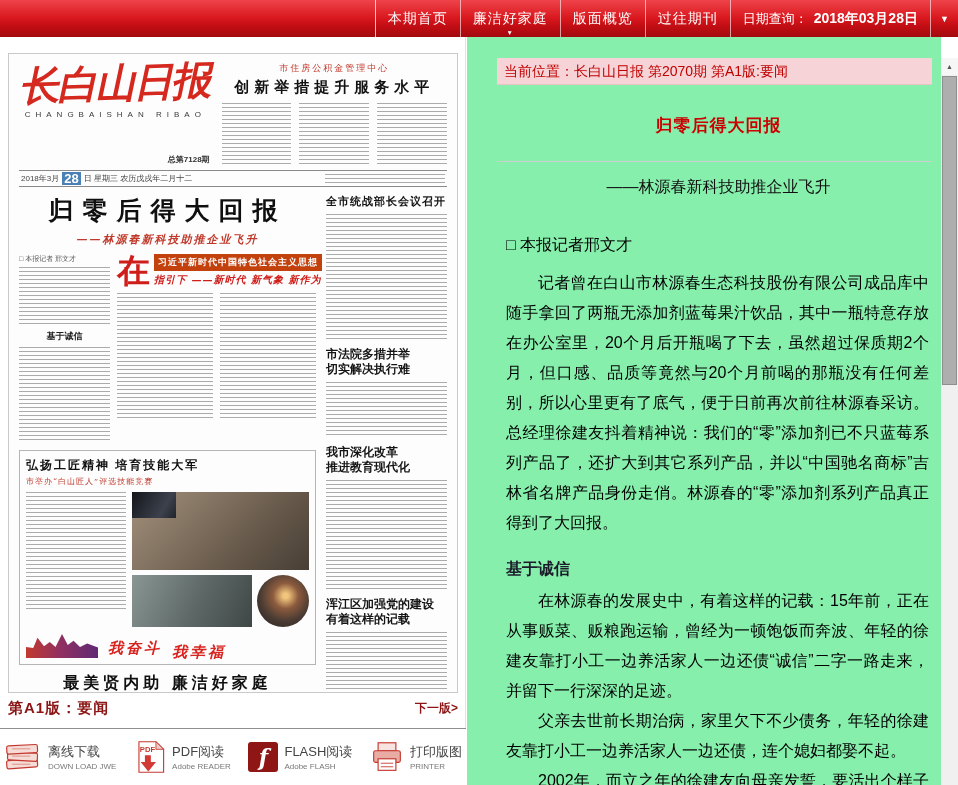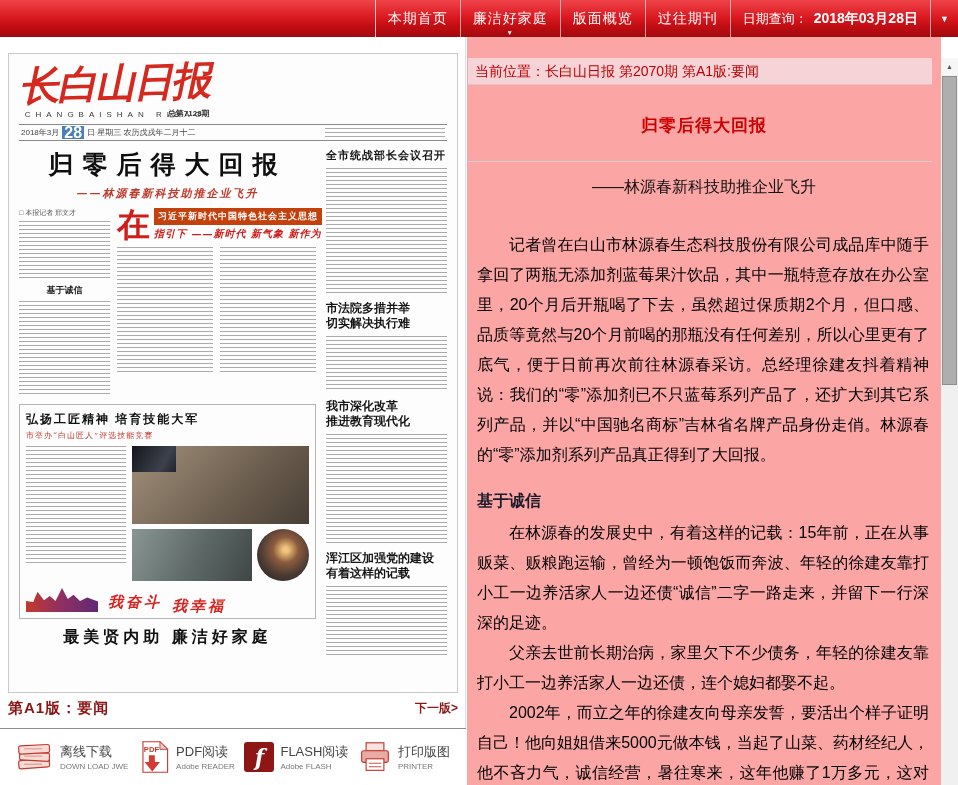--- a/index.html
+++ b/index.html
@@ -32,21 +32,21 @@
   .mast-latin { font-size:8px; letter-spacing:5px; color:#3a3a3a; text-align:center; margin-top:6px; }
   .issue-no { position:absolute; right:2px; bottom:0; font-size:8px; font-weight:bold; color:#333; }
   .ph-tr { flex:1; padding-left:10px; }
   .kicker { color:#c0392b; font-size:9px; text-align:center; letter-spacing:2px; font-family:"DejaVu Serif",serif; }
   .tr-headline { font-size:15px; font-weight:bold; letter-spacing:5px; text-align:center; margin:3px 0 6px; color:#121212; white-space:nowrap; }
   .tl-cols { display:flex; gap:8px; }
   .tl { background:repeating-linear-gradient(180deg,#ababab 0,#ababab 1px,transparent 1px,transparent 4px); }
 
   .date-row { display:flex; align-items:center; border-top:1px solid #8a8a8a; border-bottom:1px solid #8a8a8a;
     height:17px; margin-top:5px; font-size:8px; color:#444; gap:3px; padding:0 2px; }
-  .day-box { background:#4a80b6; color:#fff; font-weight:bold; font-size:16px; padding:0 2px; line-height:13px; }
+  .day-box { background:#4a80b6; color:#fff; font-weight:bold; font-size:13px; padding:0 2px; line-height:13px; }
   .date-right { margin-left:auto; width:120px; }
 
   .paper-body { display:flex; margin-top:7px; }
   .pb-main { width:71%; padding-right:7px; }
   .pb-side { width:29%; padding-left:3px; }
 
   .main-headline { font-size:25px; font-weight:bold; letter-spacing:9px; text-align:center; color:#0f0f0f; white-space:nowrap; }
   .main-sub { font-family:"DejaVu Serif",serif; font-style:italic; color:#c0392b; font-size:11px;
     text-align:center; margin:5px 0 7px; letter-spacing:2px; font-weight:bold; }
   .cols3 { display:flex; gap:7px; }
@@ -84,29 +84,29 @@
   .fam-head { font-size:16px; font-weight:bold; letter-spacing:4px; text-align:center; color:#101010; white-space:nowrap; }
 
   .side-h1 { font-size:11px; font-weight:bold; color:#151515; letter-spacing:1px; white-space:nowrap; }
   .side-h { font-size:12px; font-weight:bold; color:#151515; line-height:1.25; margin-top:7px; white-space:nowrap; }
 
   .page-row { position:absolute; left:8px; top:662px; width:450px; display:flex; align-items:center; }
   .page-label { font-size:15px; font-weight:bold; color:#8b1515; letter-spacing:1px; }
   .next-page { margin-left:auto; font-size:12px; font-weight:bold; color:#8b1515; cursor:pointer; }
 
   .toolbar { position:absolute; left:0; top:691px; width:466px; height:57px; border-top:1px solid #8f8f8f;
-    display:flex; align-items:center; padding:0 16px; justify-content:space-between; background:#fff; }
+    display:flex; align-items:center; padding:0 4px; justify-content:space-between; background:#fff; }
   .tb-item { display:flex; align-items:center; gap:6px; cursor:pointer; }
   .tb-text .tb-label { font-size:13px; color:#444; }
   .tb-text .tb-sub { font-size:8px; color:#777; margin-top:1px; }
   .flash-box { width:30px; height:30px; background:#8e1715; border-radius:3px; display:flex; align-items:center; justify-content:center; }
   .flash-box span { font-family:"DejaVu Serif",serif; font-style:italic; font-weight:bold; color:#fff; font-size:22px; line-height:1; }
 
   
-  .right-panel { position:absolute; top:37px; left:467px; width:474px; height:748px; background:#fca5a5; overflow:hidden; }
+  .right-panel { position:absolute; top:37px; left:467px; width:474px; height:748px; background:#86efac; overflow:hidden;padding-left:29px; }
   .breadcrumb { height:27px; line-height:27px; margin:21px 9px 0 1px; background:#f5d3d6; border-bottom:1px solid #e9c2c6;
     color:#c00000; font-size:14px; padding-left:7px; white-space:nowrap; }
   .art-title { text-align:center; color:#cc0000; font-weight:bold; font-size:17px; margin-top:29px; letter-spacing:1px; }
   .art-hr { border:none; border-top:1px solid #cfcfcf; margin:24px 9px 0 1px; }
   .art-sub { text-align:center; font-size:16px; margin-top:15px; color:#111; }
   .art-body { padding:0 12px 0 10px; margin-top:32px; font-size:16px; line-height:30px; color:#000; text-align:justify; }
   .art-byline { margin-bottom:8px; }
   .art-body p { text-indent:2em; margin:0; }
   .art-h { font-weight:bold; margin:16px 0 2px; font-size:16px; color:#1b1b2a; }
 
@@ -147,20 +147,29 @@
   </div>
 
   <div class="left-panel">
     <div class="paper-thumb">
 
       <div class="ph-head">
         <div class="mast-wrap">
           <div class="masthead">长白山日报</div>
           <div class="mast-latin">CHANGBAISHAN RIBAO</div>
           <div class="issue-no">总第7128期</div>
+        </div>
+        <div class="ph-tr">
+          <div class="kicker">市住房公积金管理中心</div>
+          <div class="tr-headline">创新举措提升服务水平</div>
+          <div class="tl-cols">
+            <div class="tl" style="flex:1;height:62px;"></div>
+            <div class="tl" style="flex:1;height:62px;"></div>
+            <div class="tl" style="flex:1;height:62px;"></div>
+          </div>
         </div>
       </div>
 
       <div class="date-row">
         <span>2018年3月</span>
         <span class="day-box">28</span>
         <span>日 星期三 农历戊戌年二月十二</span>
         <div class="date-right tl" style="height:10px;"></div>
       </div>
 
@@ -304,20 +313,21 @@
       </div>
     </div>
   </div>
 
   <div class="right-panel">
     <div class="breadcrumb">当前位置：长白山日报 第2070期 第A1版:要闻</div>
     <div class="art-title">归零后得大回报</div>
     <hr class="art-hr">
     <div class="art-sub">——林源春新科技助推企业飞升</div>
     <div class="art-body">
+      <div class="art-byline">□ 本报记者邢文才</div>
       <p>记者曾在白山市林源春生态科技股份有限公司成品库中随手拿回了两瓶无添加剂蓝莓果汁饮品，其中一瓶特意存放在办公室里，20个月后开瓶喝了下去，虽然超过保质期2个月，但口感、品质等竟然与20个月前喝的那瓶没有任何差别，所以心里更有了底气，便于日前再次前往林源春采访。总经理徐建友抖着精神说：我们的“零”添加剂已不只蓝莓系列产品了，还扩大到其它系列产品，并以“中国驰名商标”吉林省名牌产品身份走俏。林源春的“零”添加剂系列产品真正得到了大回报。</p>
       <div class="art-h">基于诚信</div>
       <p>在林源春的发展史中，有着这样的记载：15年前，正在从事贩菜、贩粮跑运输，曾经为一顿饱饭而奔波、年轻的徐建友靠打小工一边养活家人一边还债“诚信”二字一路走来，并留下一行深深的足迹。</p>
       <p>父亲去世前长期治病，家里欠下不少债务，年轻的徐建友靠打小工一边养活家人一边还债，连个媳妇都娶不起。</p>
       <p>2002年，而立之年的徐建友向母亲发誓，要活出个样子证明自己！他向姐姐借来5000元做本钱，当起了山菜、药材经纪人，他不吝力气，诚信经营，暑往寒来，这年他赚了1万多元，这对他来讲可是个天文数字。也是在这一年，他在辽宁某县发现当地有种植五味子的，便顺便进行了考察，并多次前往学习，第二年他在湾沟地区搞起了五味子种植。</p>
     </div>
   </div>
 
   <div class="scrollbar">
     <div class="scroll-up">▲</div>

